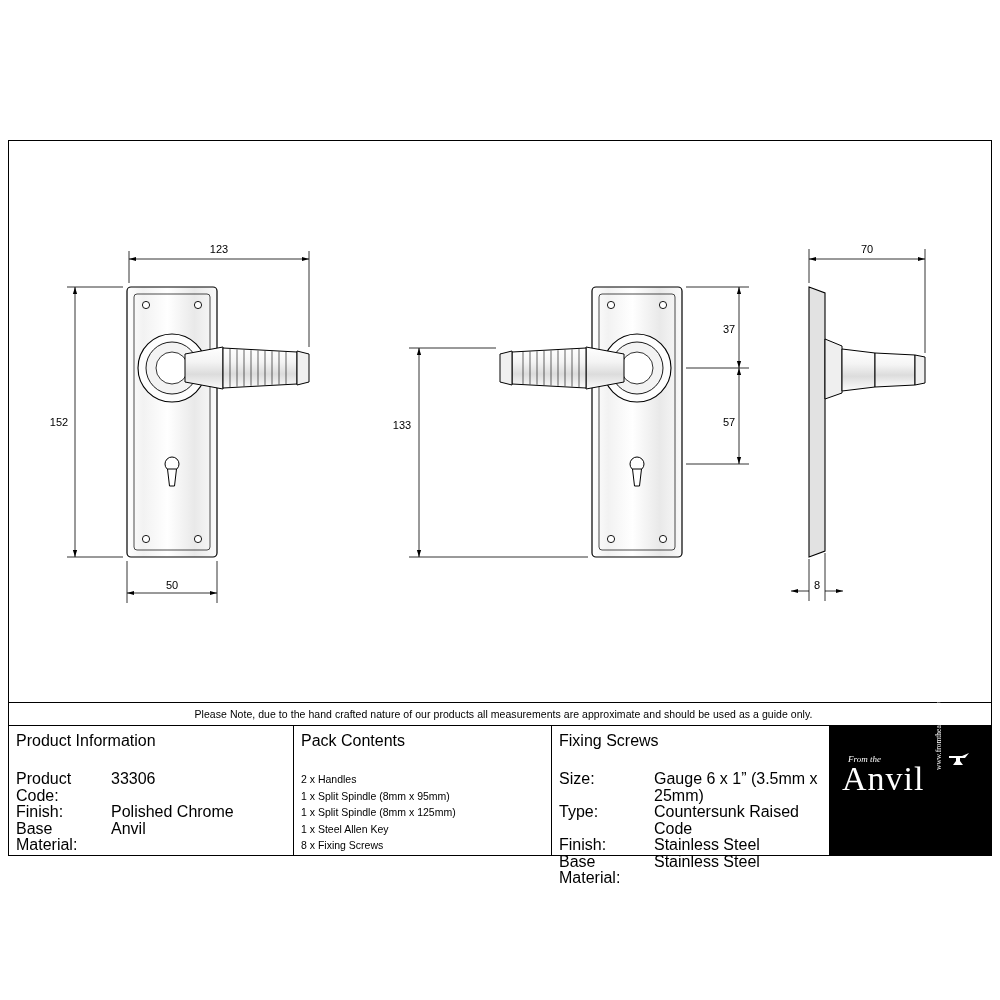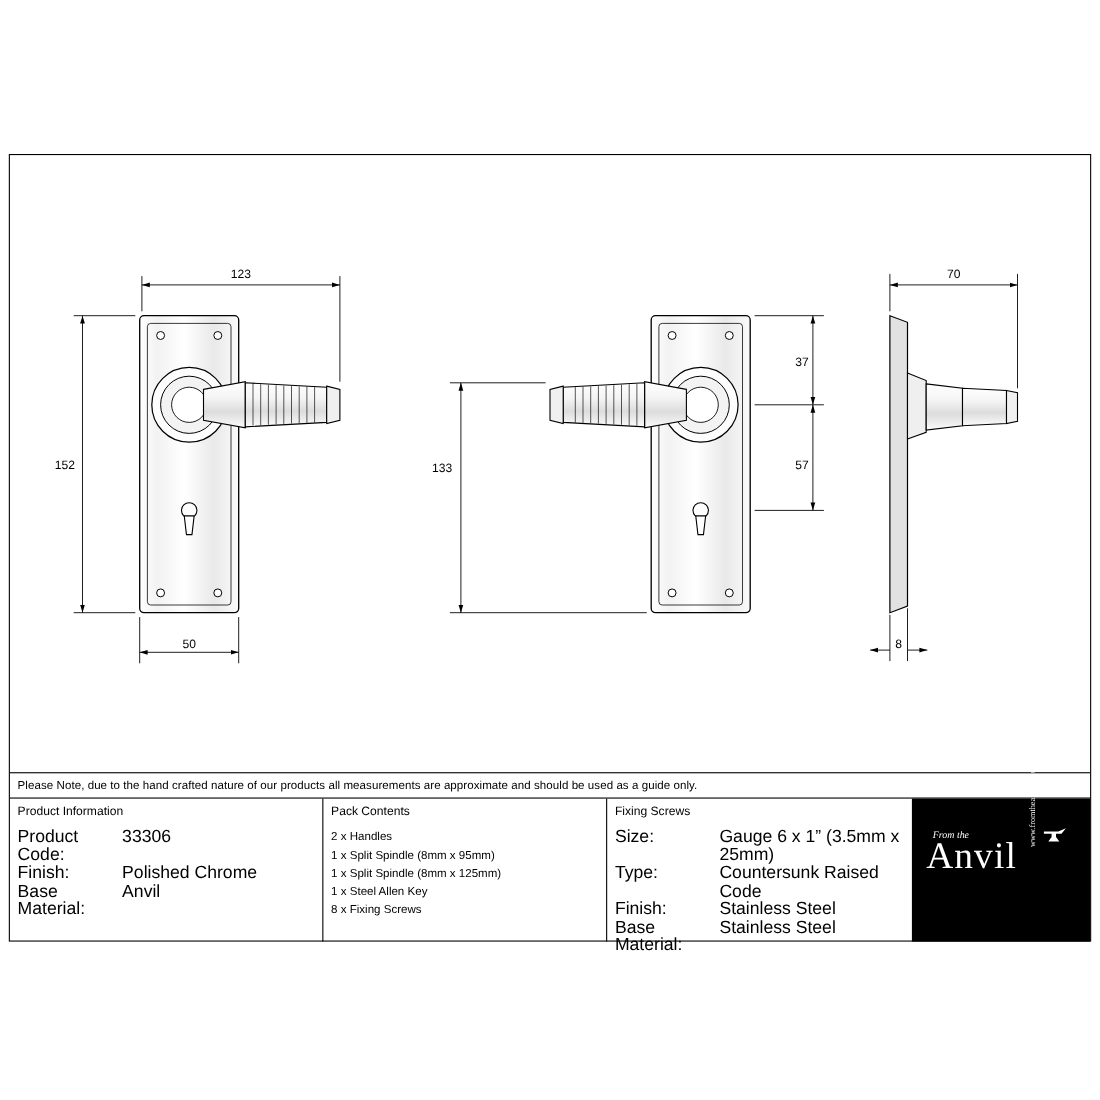--- a/index.html
+++ b/index.html
@@ -41,20 +41,21 @@
     position: absolute;
     left: 0;
     top: 561px;
     width: 982px;
     height: 24px;
     border-top: 1px solid #000;
     border-bottom: 1px solid #000;
     box-sizing: border-box;
     display: flex;
     align-items: center;
+    justify-content: center;
   }
   #note-row .note-text {
     font-size: 10.5px;
     padding-left: 7px;
     letter-spacing: 0.05px;
   }
 
   
   #info-table {
     position: absolute;
@@ -75,22 +76,22 @@
   .col.c2 { width: 258px; }
   .col.c3 { width: 278px; }
   .col.logo {
     width: 161px;
     border-right: none;
     background: #000000;
     padding: 0;
     position: relative;
   }
   .col-title {
-    font-size: 11px;
-    margin-bottom: 9px;
+    font-size: 16px;
+    margin-bottom: 21px;
   }
   .kv {
     display: flex;
     font-size: 16px;
     line-height: 16.5px;
   }
   .kv .k { width: 95px; flex: none; }
   .kv .v { flex: 1; }
   .kv.c3 .k { width: 95px; }
   .plain-line {

